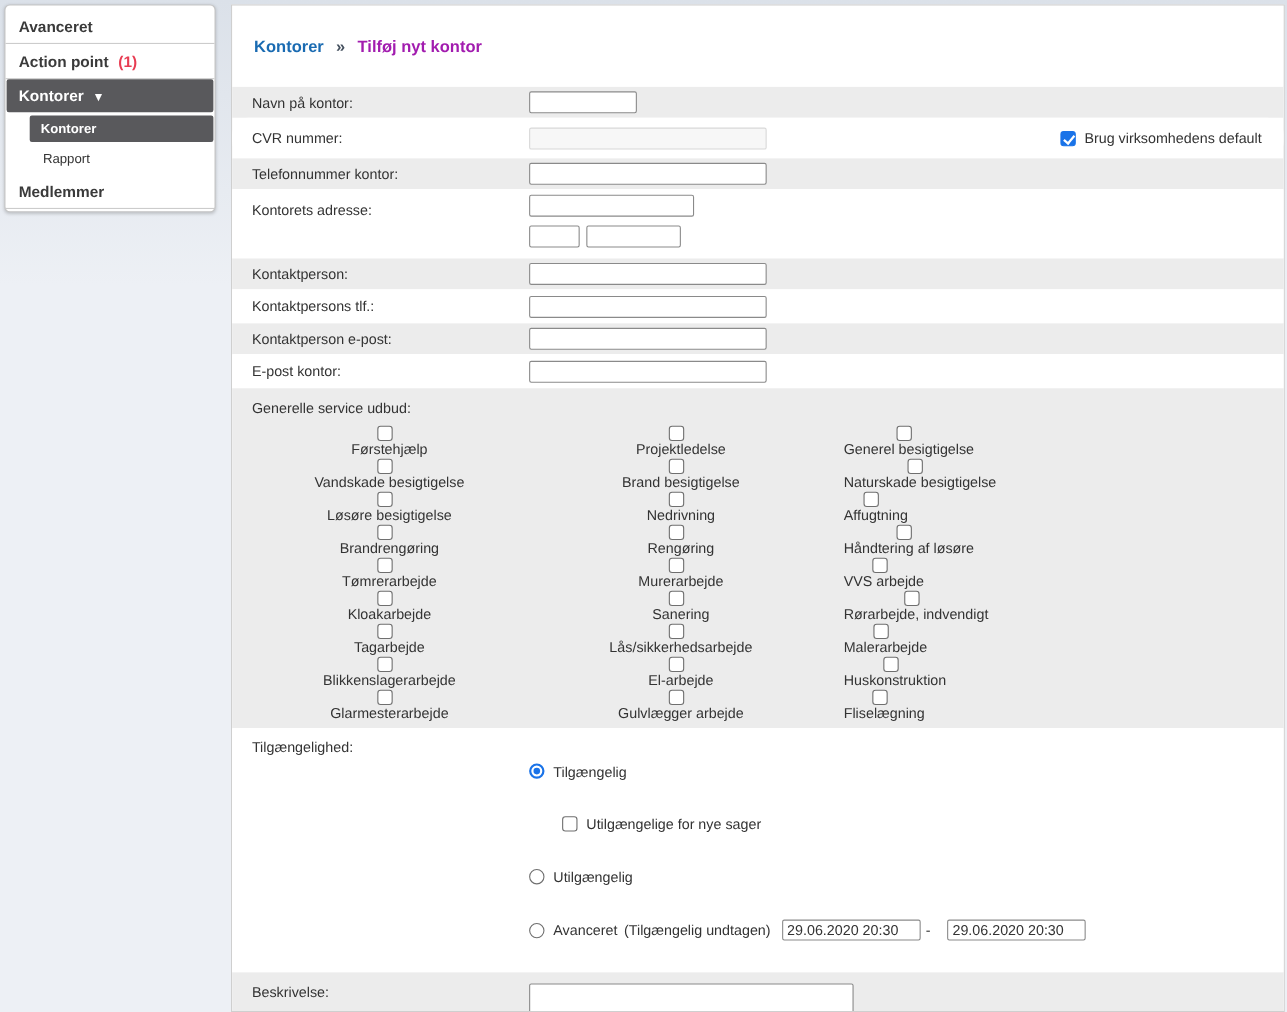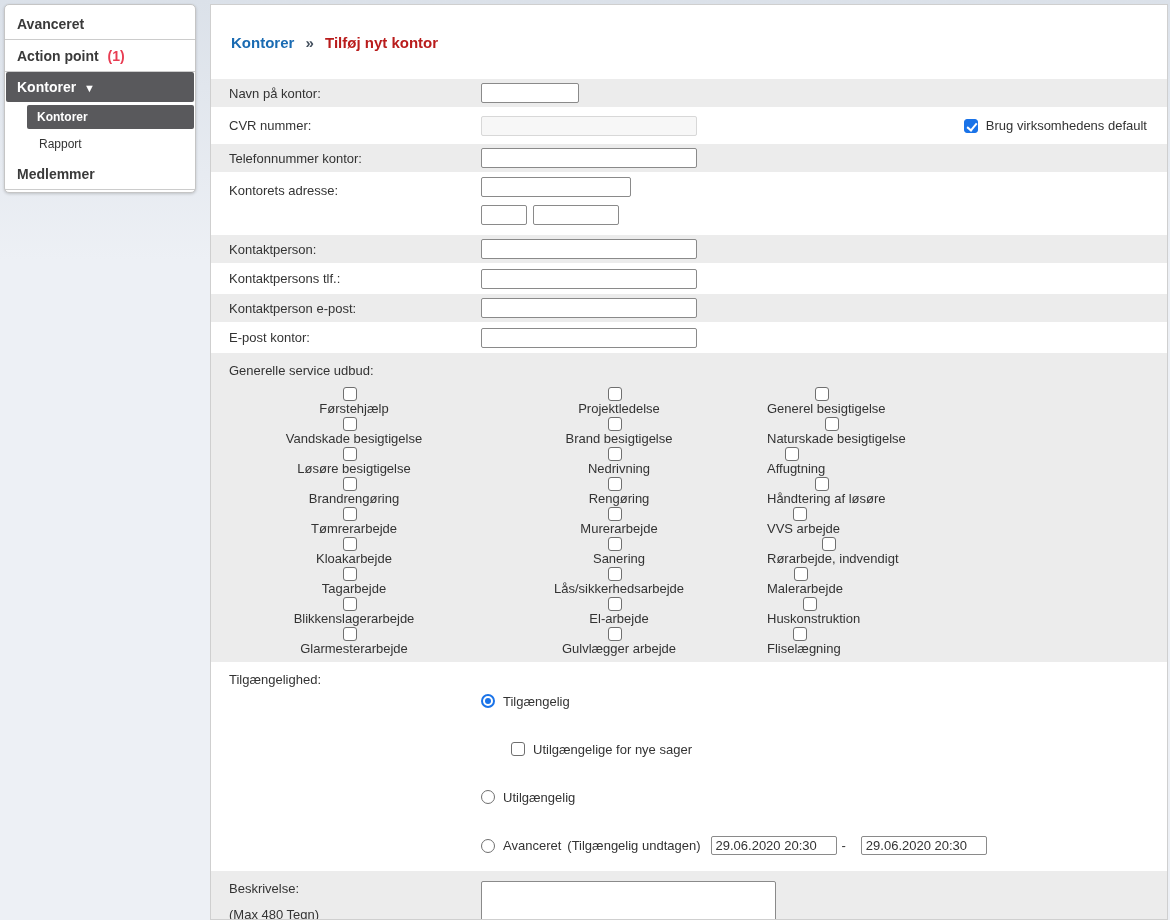--- a/index.html
+++ b/index.html
@@ -35,21 +35,21 @@
   }
 
   
   .main {
     position:absolute; left:210px; top:4px; width:958px; height:916px;
     background:#fff; border:1px solid #cfcfcf; overflow:hidden;
   }
   .crumb { padding:29px 20px 28px; font-size:15px; font-weight:bold; }
   .crumb-link { color:#1a6bb2; cursor:pointer; }
   .crumb-sep { color:#44505e; margin:0 7px; }
-  .crumb-title { color:#b91c1c; }
+  .crumb-title { color:#a21caf; }
 
   .row { display:flex; align-items:center; padding:0 18px; min-height:28px; background:#fff; }
   .row.gray { background:#ececec; }
   .flabel { width:252px; flex:none; color:#333; }
   .flabel.top { align-self:flex-start; padding-top:6px; }
 
   .ti {
     height:20px; border:1px solid #8a8a8a; border-radius:2px; background:#fff;
     font-family:"Liberation Sans", sans-serif; font-size:13px; color:#333; padding:1px 4px;
   }
@@ -89,21 +89,21 @@
 
   
   .svc { background:#ececec; padding:8px 18px 6px; }
   .svc-title { margin:2px 0 8px; }
   .svc-row { display:flex; align-items:center; min-height:30px; }
   .svc-cell { display:flex; align-items:center; width:242px; cursor:pointer;flex-direction:column; }
   .svc-cell.c2 { width:288px; }
   .svc-cell.c3 { width:auto; }
 
   
-  .avail { display:flex; padding:10px 18px 16px; background:#fff; }
+  .avail { display:flex; padding:10px 18px 29px; background:#fff; }
   .avail-opts { display:flex; flex-direction:column; gap:10px; }
   .opt { display:flex; align-items:center; min-height:18px; cursor:pointer;margin-top:20px; }
   .opt.indent { margin-left:30px; }
   .hint { margin-left:6px; white-space:nowrap; }
   .opt .date { margin-left:10px; }
   .date-sep { margin:0 5px; }
 
   
   .desc { display:flex; padding:10px 18px 12px; background:#ececec; }
   .desc-labels { width:252px; flex:none; }

